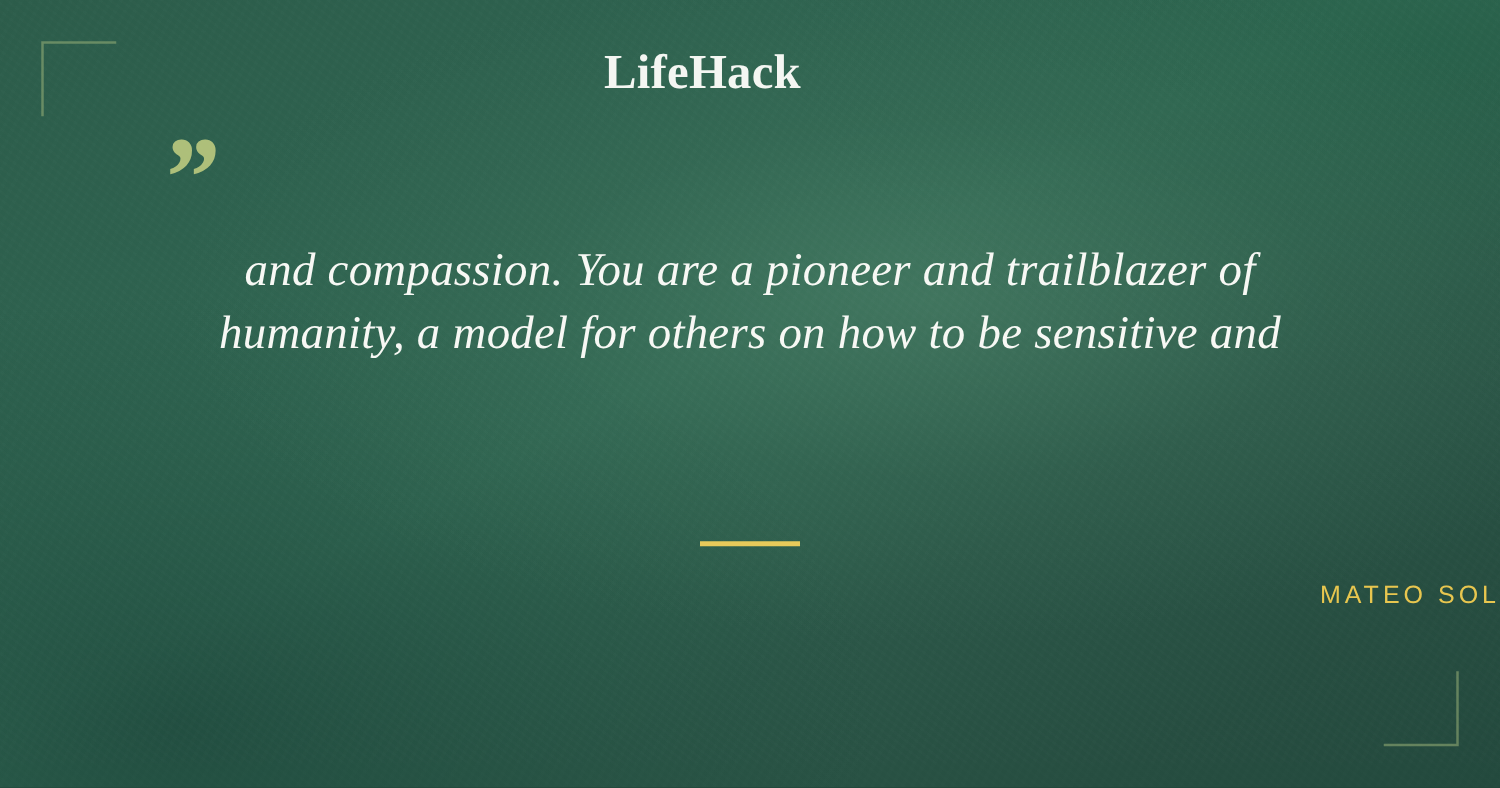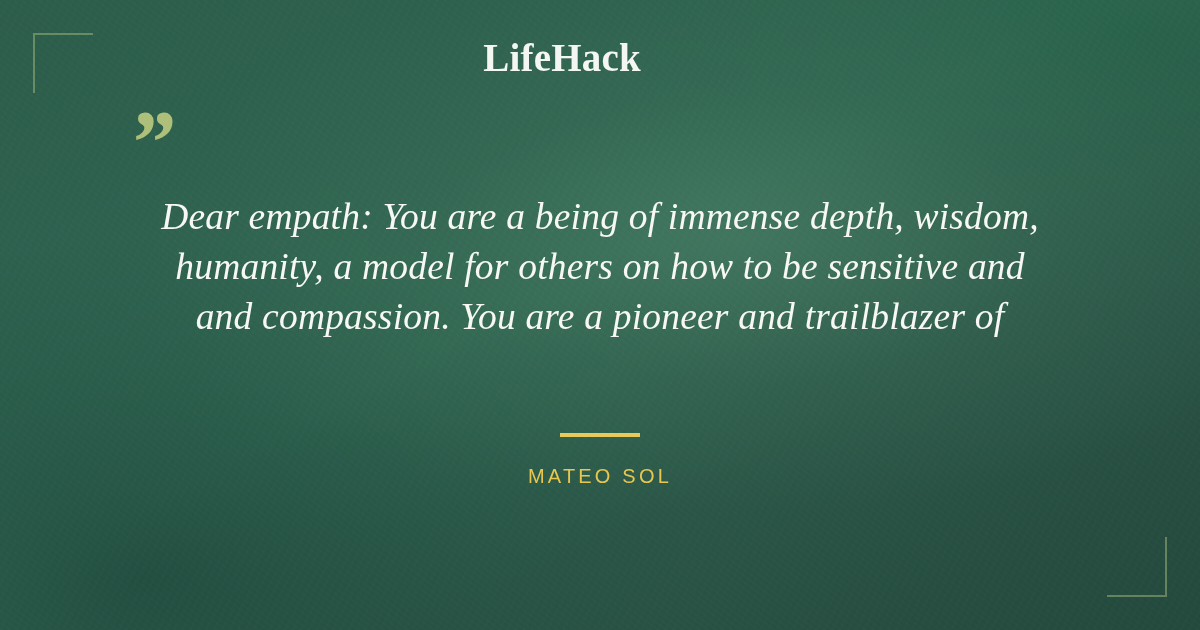--- a/index.html
+++ b/index.html
@@ -108,21 +108,21 @@
     height: 4px;
     background: #e8ca5a;
   }
 
   
   #author {
     position: absolute;
     left: 0;
     top: 464px;
     width: 1200px;
-    text-align: center;
+    text-align: right;
     color: #e8c64f;
     font-family: "Liberation Sans", "DejaVu Sans", sans-serif;
     font-size: 20px;
     font-weight: 400;
     letter-spacing: 3.2px;
     line-height: 1.2;
   }
 </style>
 </head>
 <body>
@@ -132,22 +132,21 @@
   <div id="noise"></div>
 
   <div class="corner corner-tl"></div>
   <div class="corner corner-br"></div>
 
   <div id="logo">LifeHack</div>
 
   <div id="quote-mark">”</div>
 
   <div id="quote-block">
-    <div class="quote-line">Dear empath: You are a being of immense depth, wisdom,</div>
+    <div class="quote-line">and compassion. You are a pioneer and trailblazer of</div>
     <div class="quote-line">humanity, a model for others on how to be sensitive and</div>
-    <div class="quote-line">and compassion. You are a pioneer and trailblazer of</div>
   </div>
 
   <div id="divider"></div>
 
   <div id="author">MATEO SOL</div>
 
 </div>
 
 </body></html>

